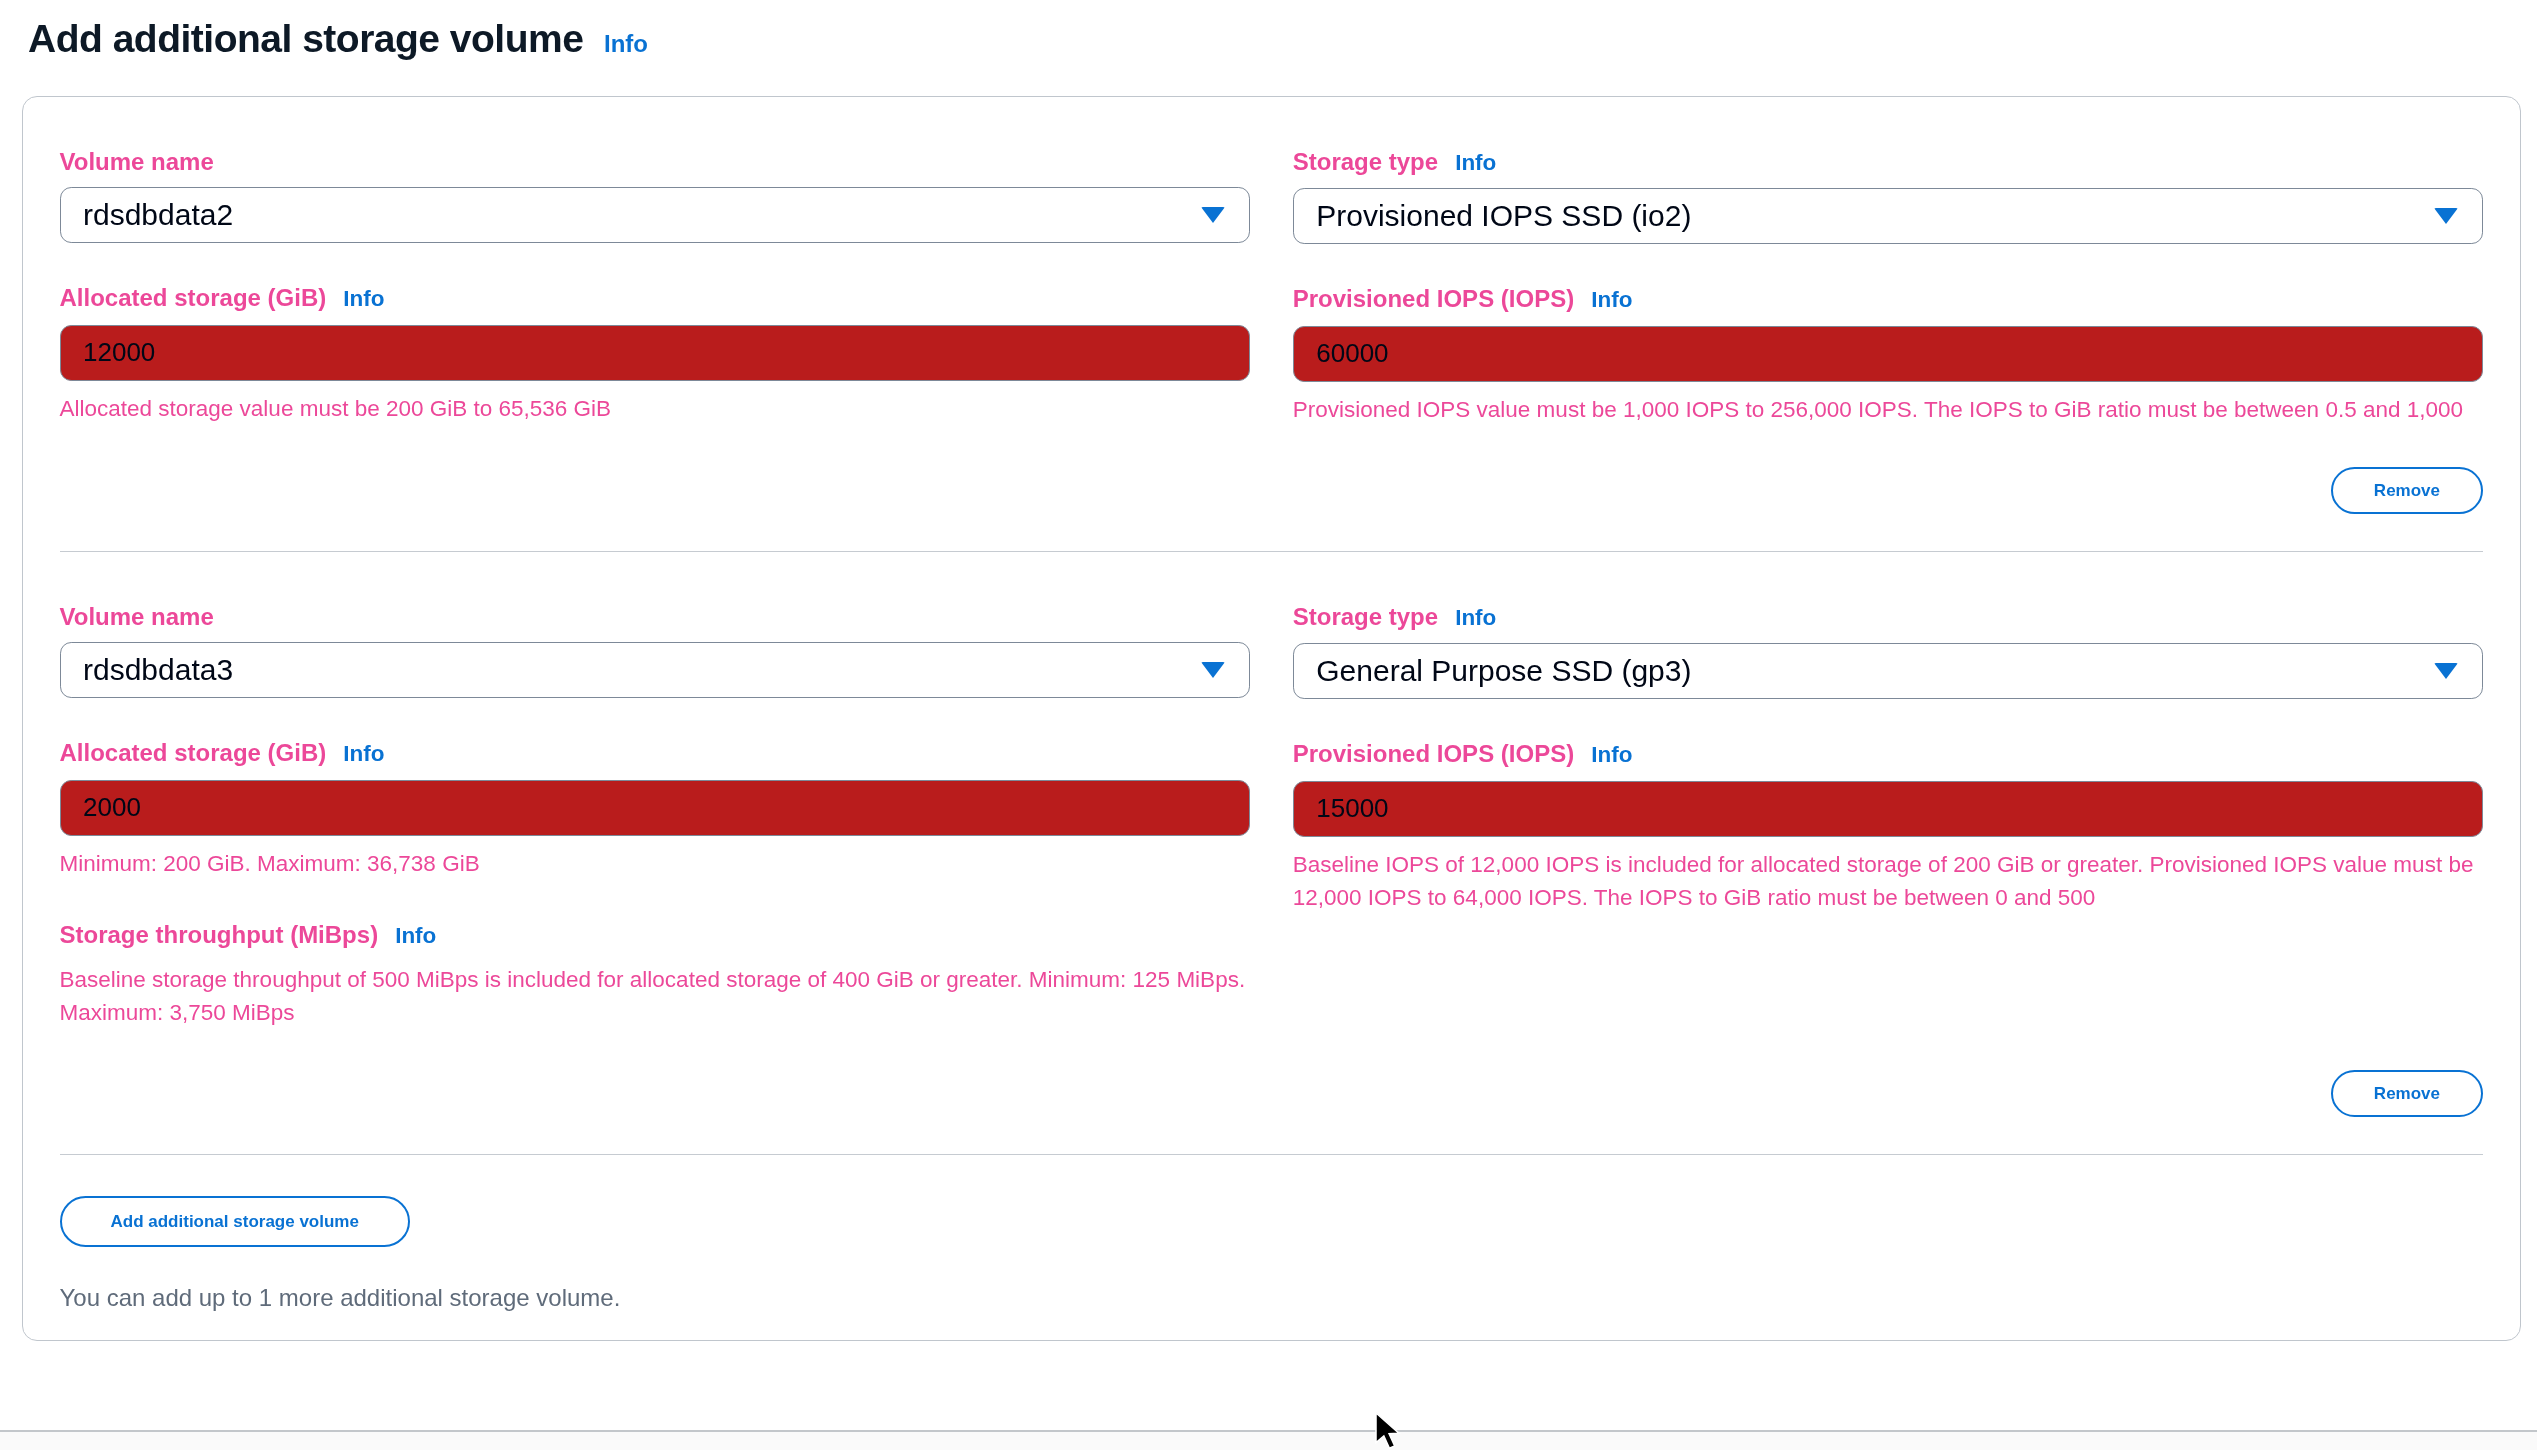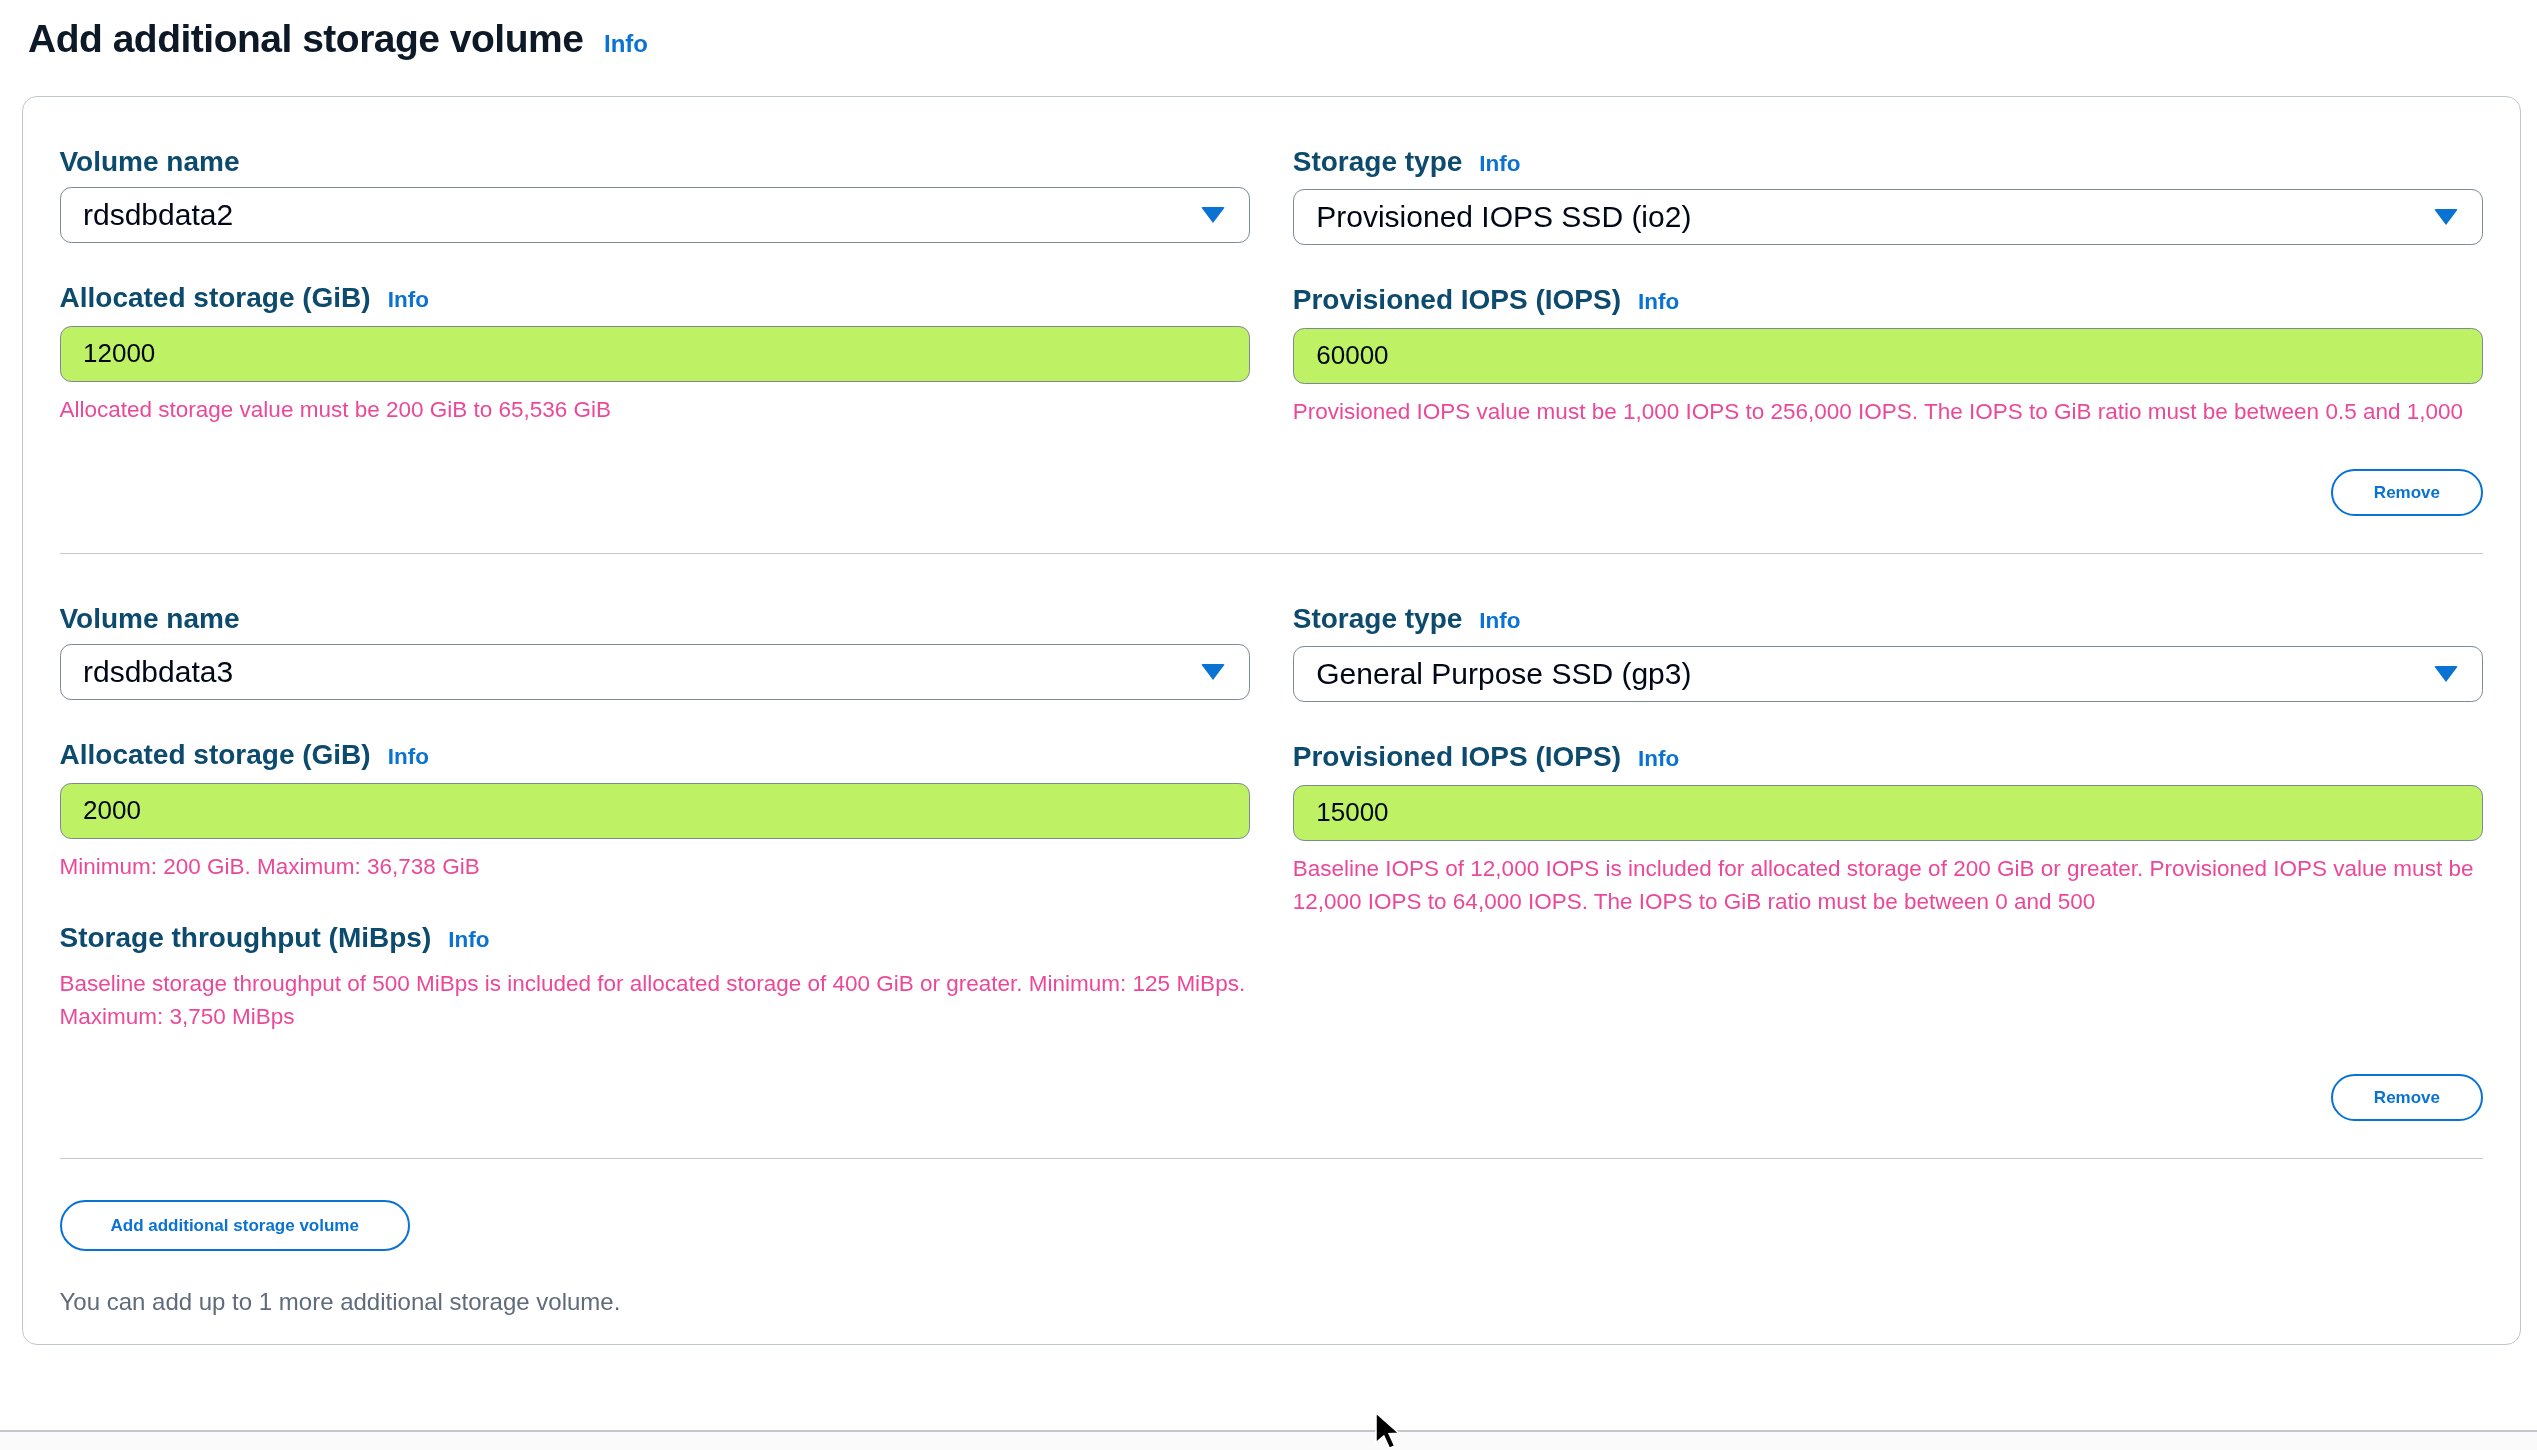--- a/index.html
+++ b/index.html
@@ -49,23 +49,23 @@
   .field-group { margin: 0; }
   .field-group + .field-group { margin-top: 39px; }
   .field-label-row {
     display: flex;
     align-items: baseline;
     gap: 17px;
     margin-bottom: 9.4px;
     line-height: 32px;
   }
   .field-label {
-    font-size: 28px;
-    font-weight: 700;
-    color: #0c4a6e;
+    font-size: 24px;
+    font-weight: 700;
+    color: #ec4899;
   }
   .info-link {
     font-size: 22.5px;
     font-weight: 700;
     color: #0972d3;
     cursor: pointer;
   }
   .select-control {
     height: 56px;
     border: 1.9px solid #7d8998;
@@ -88,21 +88,21 @@
     border-left: 12px solid transparent;
     border-right: 12px solid transparent;
     border-top: 16px solid #0972d3;
     border-radius: 1.9px;
   }
   .text-input {
     width: 100%;
     height: 56px;
     border: 1.9px solid #7d8998;
     border-radius: 11.2px;
-    background: #bef264;
+    background: #b91c1c;
     font-family: "Liberation Sans", sans-serif;
     font-size: 26px;
     color: #000716;
     padding: 0 22.5px;
     box-sizing: border-box;
     outline: none;
   }
   .field-hint {
     margin-top: 11.2px;
     font-size: 22.5px;

